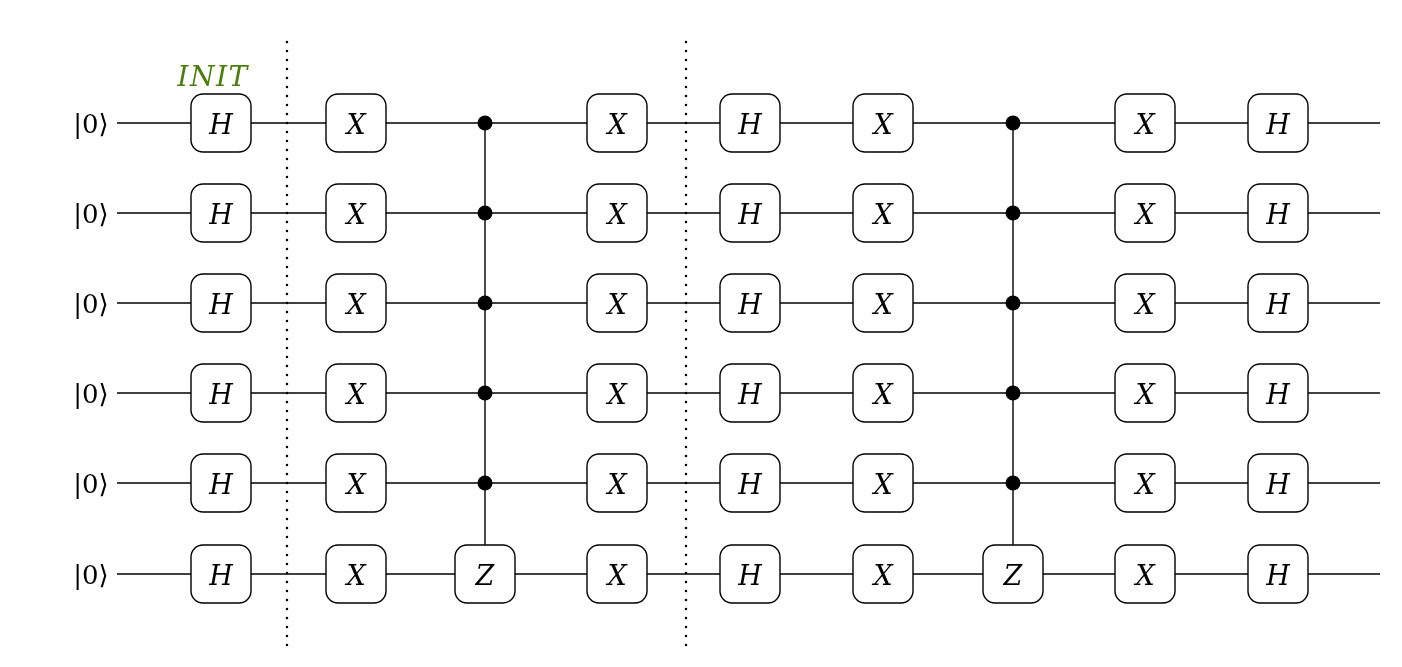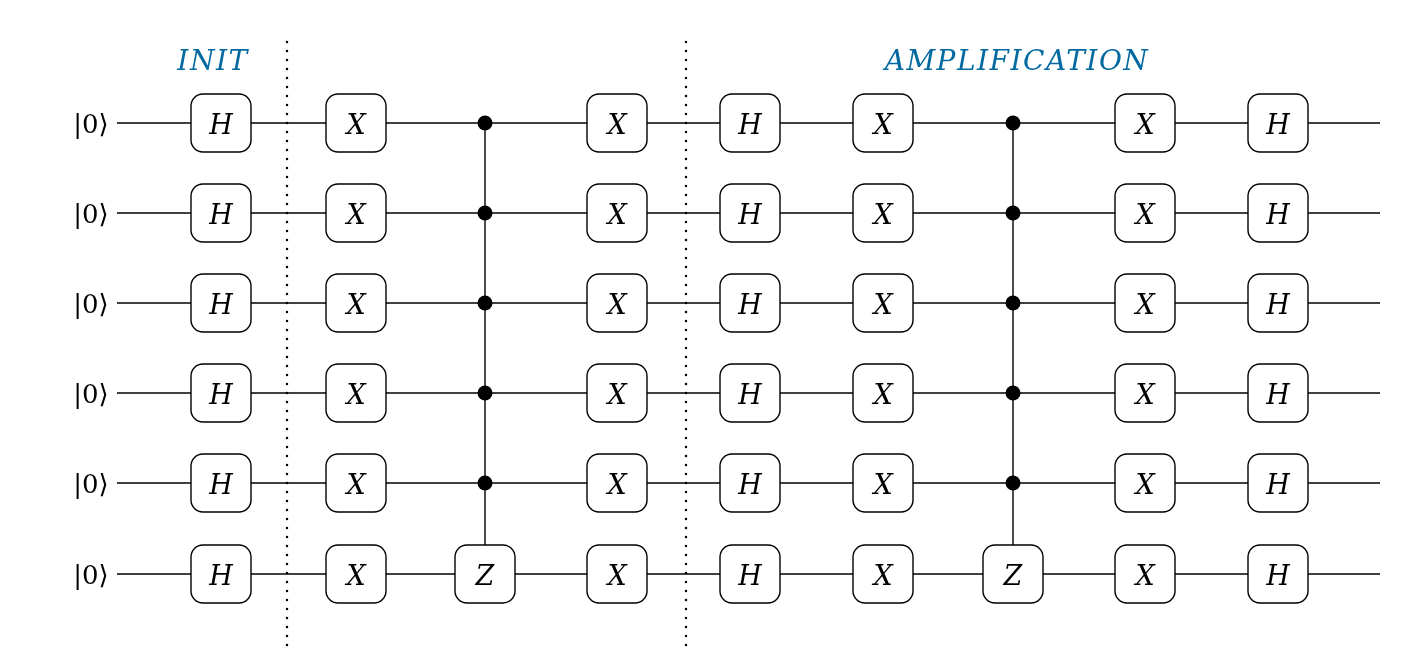--- a/index.html
+++ b/index.html
@@ -47,37 +47,36 @@
     font-size: 27px;
     fill: #000000;
   }
   .ket {
     font-family: "DejaVu Serif", "DejaVu Sans", serif;
     font-size: 26px;
     fill: #000000;
   }
   .section-label {
     position: absolute;
-    top: 44px;
+    top: 60px;
     transform: translateX(-50%);
     font-family: "DejaVu Serif", serif;
     font-style: italic;
     font-size: 28px;
     letter-spacing: 1.5px;
-    color: #0369a1;
+    color: #4d7c0f;
     white-space: nowrap;
     line-height: 34px;
   }
 </style>
 </head>
 <body>
 
 <div id="stage">
   <div class="section-label" style="left: 213px;">INIT</div>
-  <div class="section-label" style="left: 1017px;">AMPLIFICATION</div>
   <svg id="circuit-canvas" width="1402" height="667" viewBox="0 0 1402 667" xmlns="http://www.w3.org/2000/svg">
       <line x1="117" y1="123" x2="1380" y2="123" class="wire"></line>
       <line x1="117" y1="213" x2="1380" y2="213" class="wire"></line>
       <line x1="117" y1="303" x2="1380" y2="303" class="wire"></line>
       <line x1="117" y1="393" x2="1380" y2="393" class="wire"></line>
       <line x1="117" y1="483" x2="1380" y2="483" class="wire"></line>
       <line x1="117" y1="574" x2="1380" y2="574" class="wire"></line>
       <text x="91" y="124" text-anchor="middle" dominant-baseline="central" class="ket">|0⟩</text>
       <text x="91" y="214" text-anchor="middle" dominant-baseline="central" class="ket">|0⟩</text>
       <text x="91" y="304" text-anchor="middle" dominant-baseline="central" class="ket">|0⟩</text>

